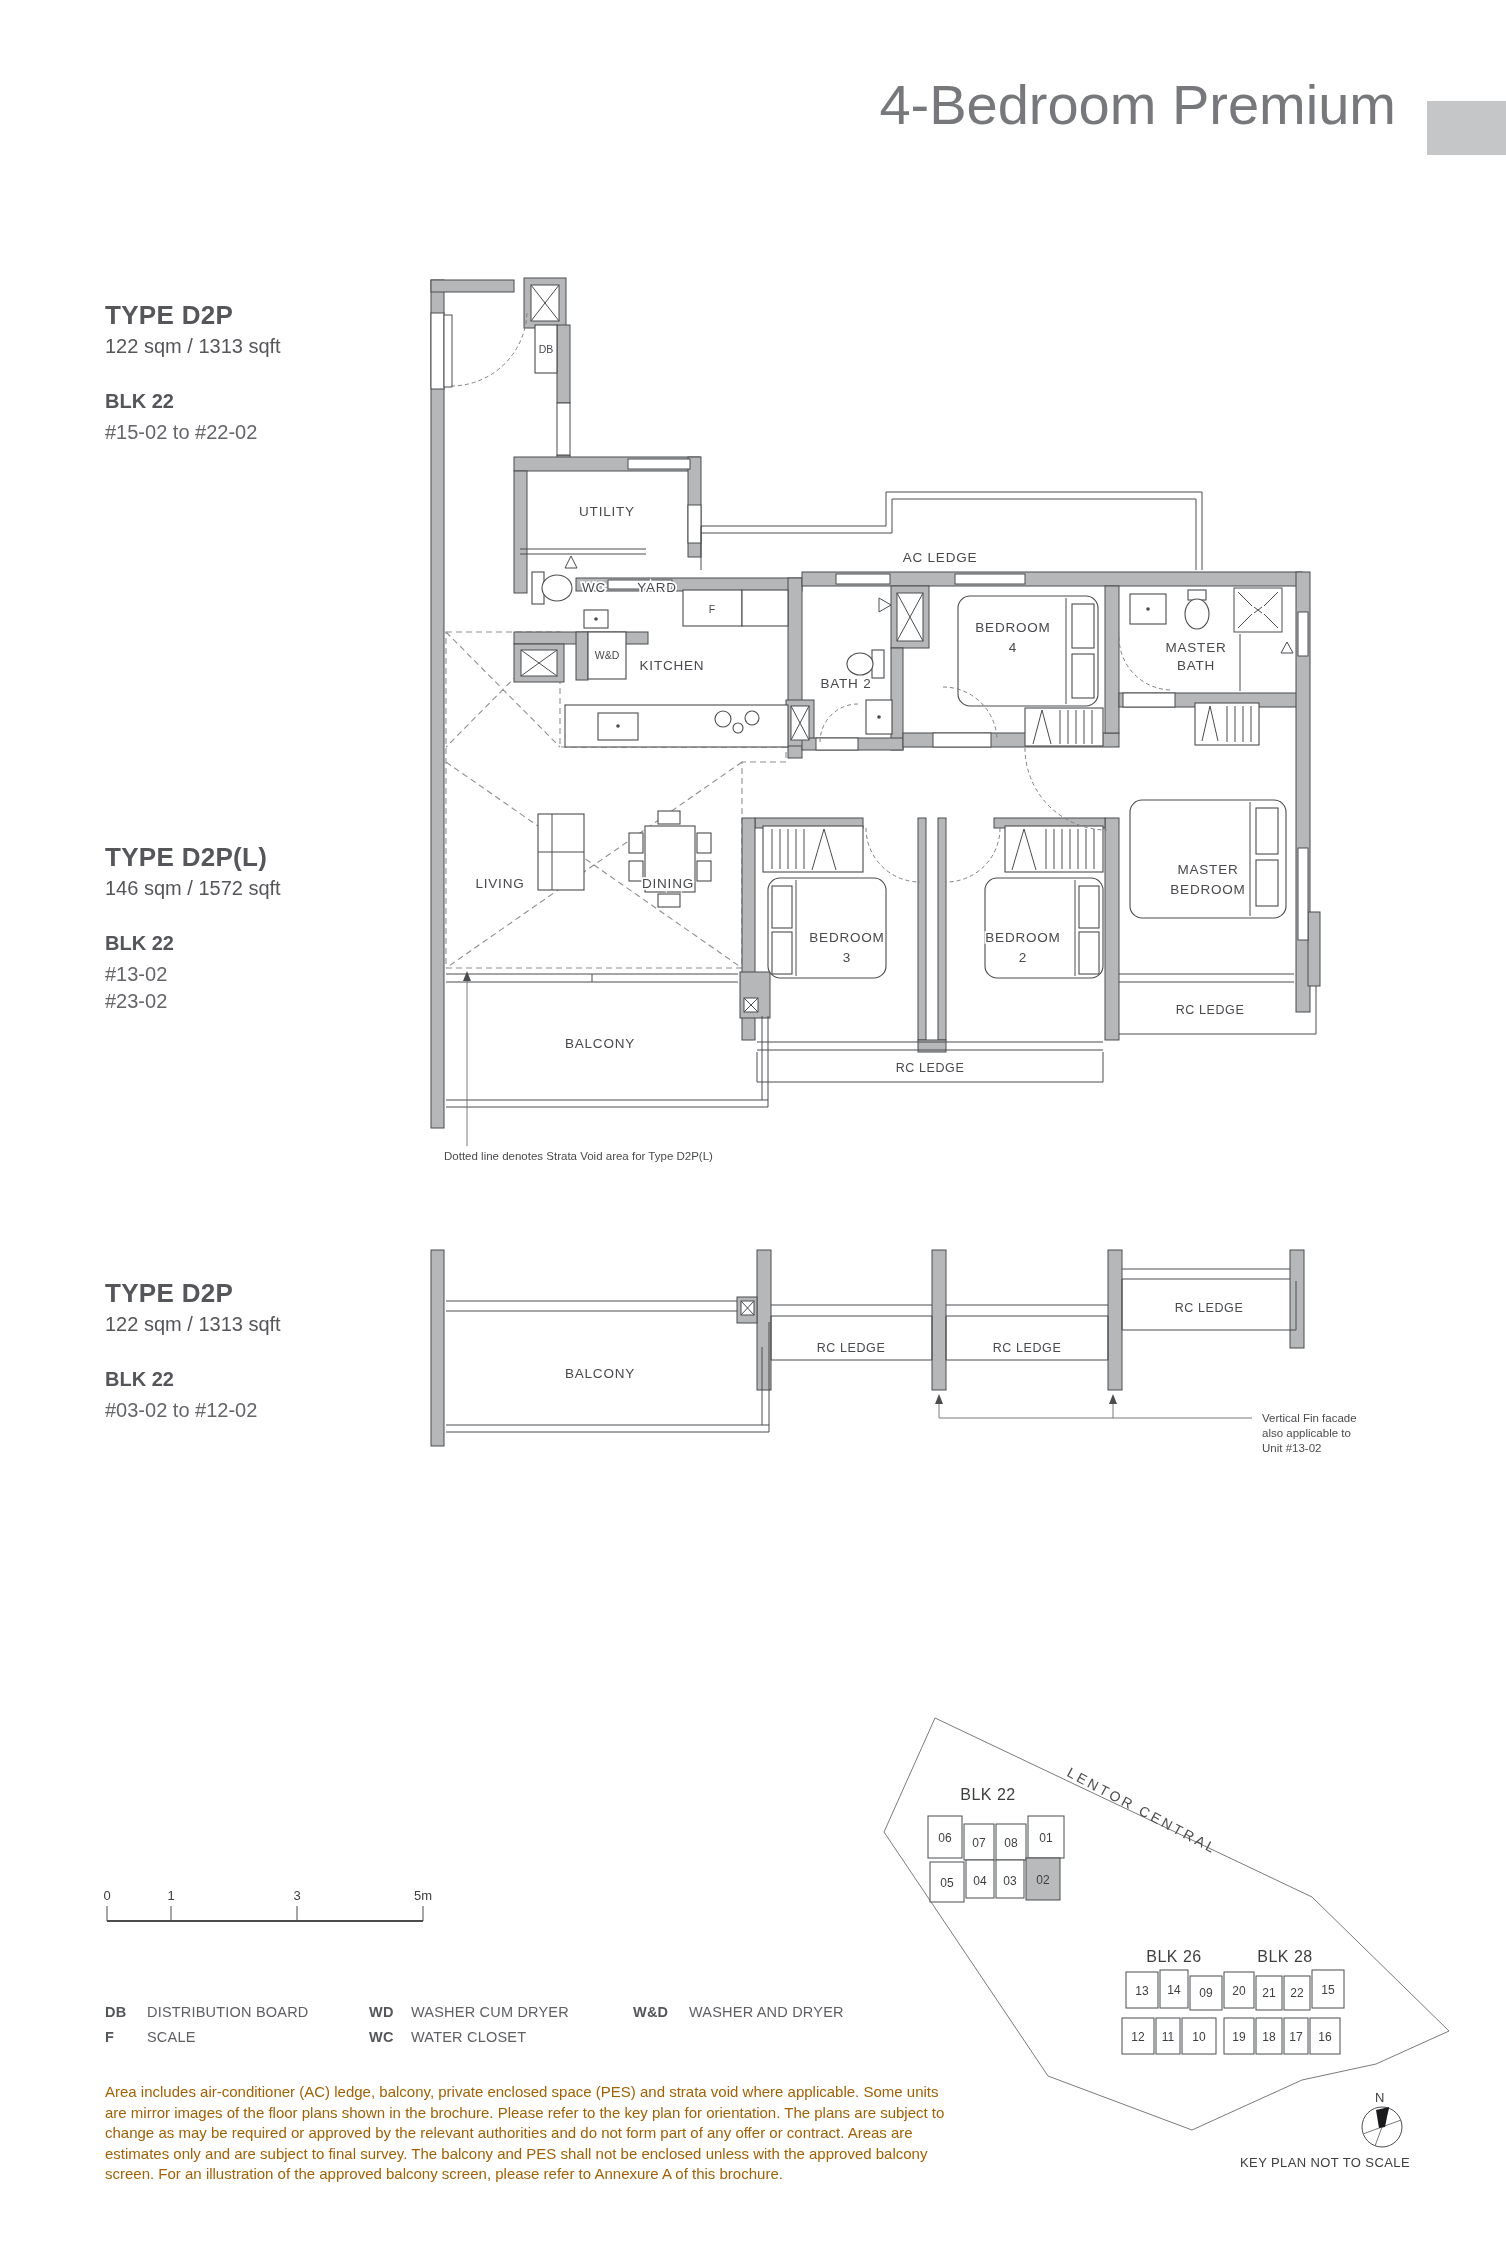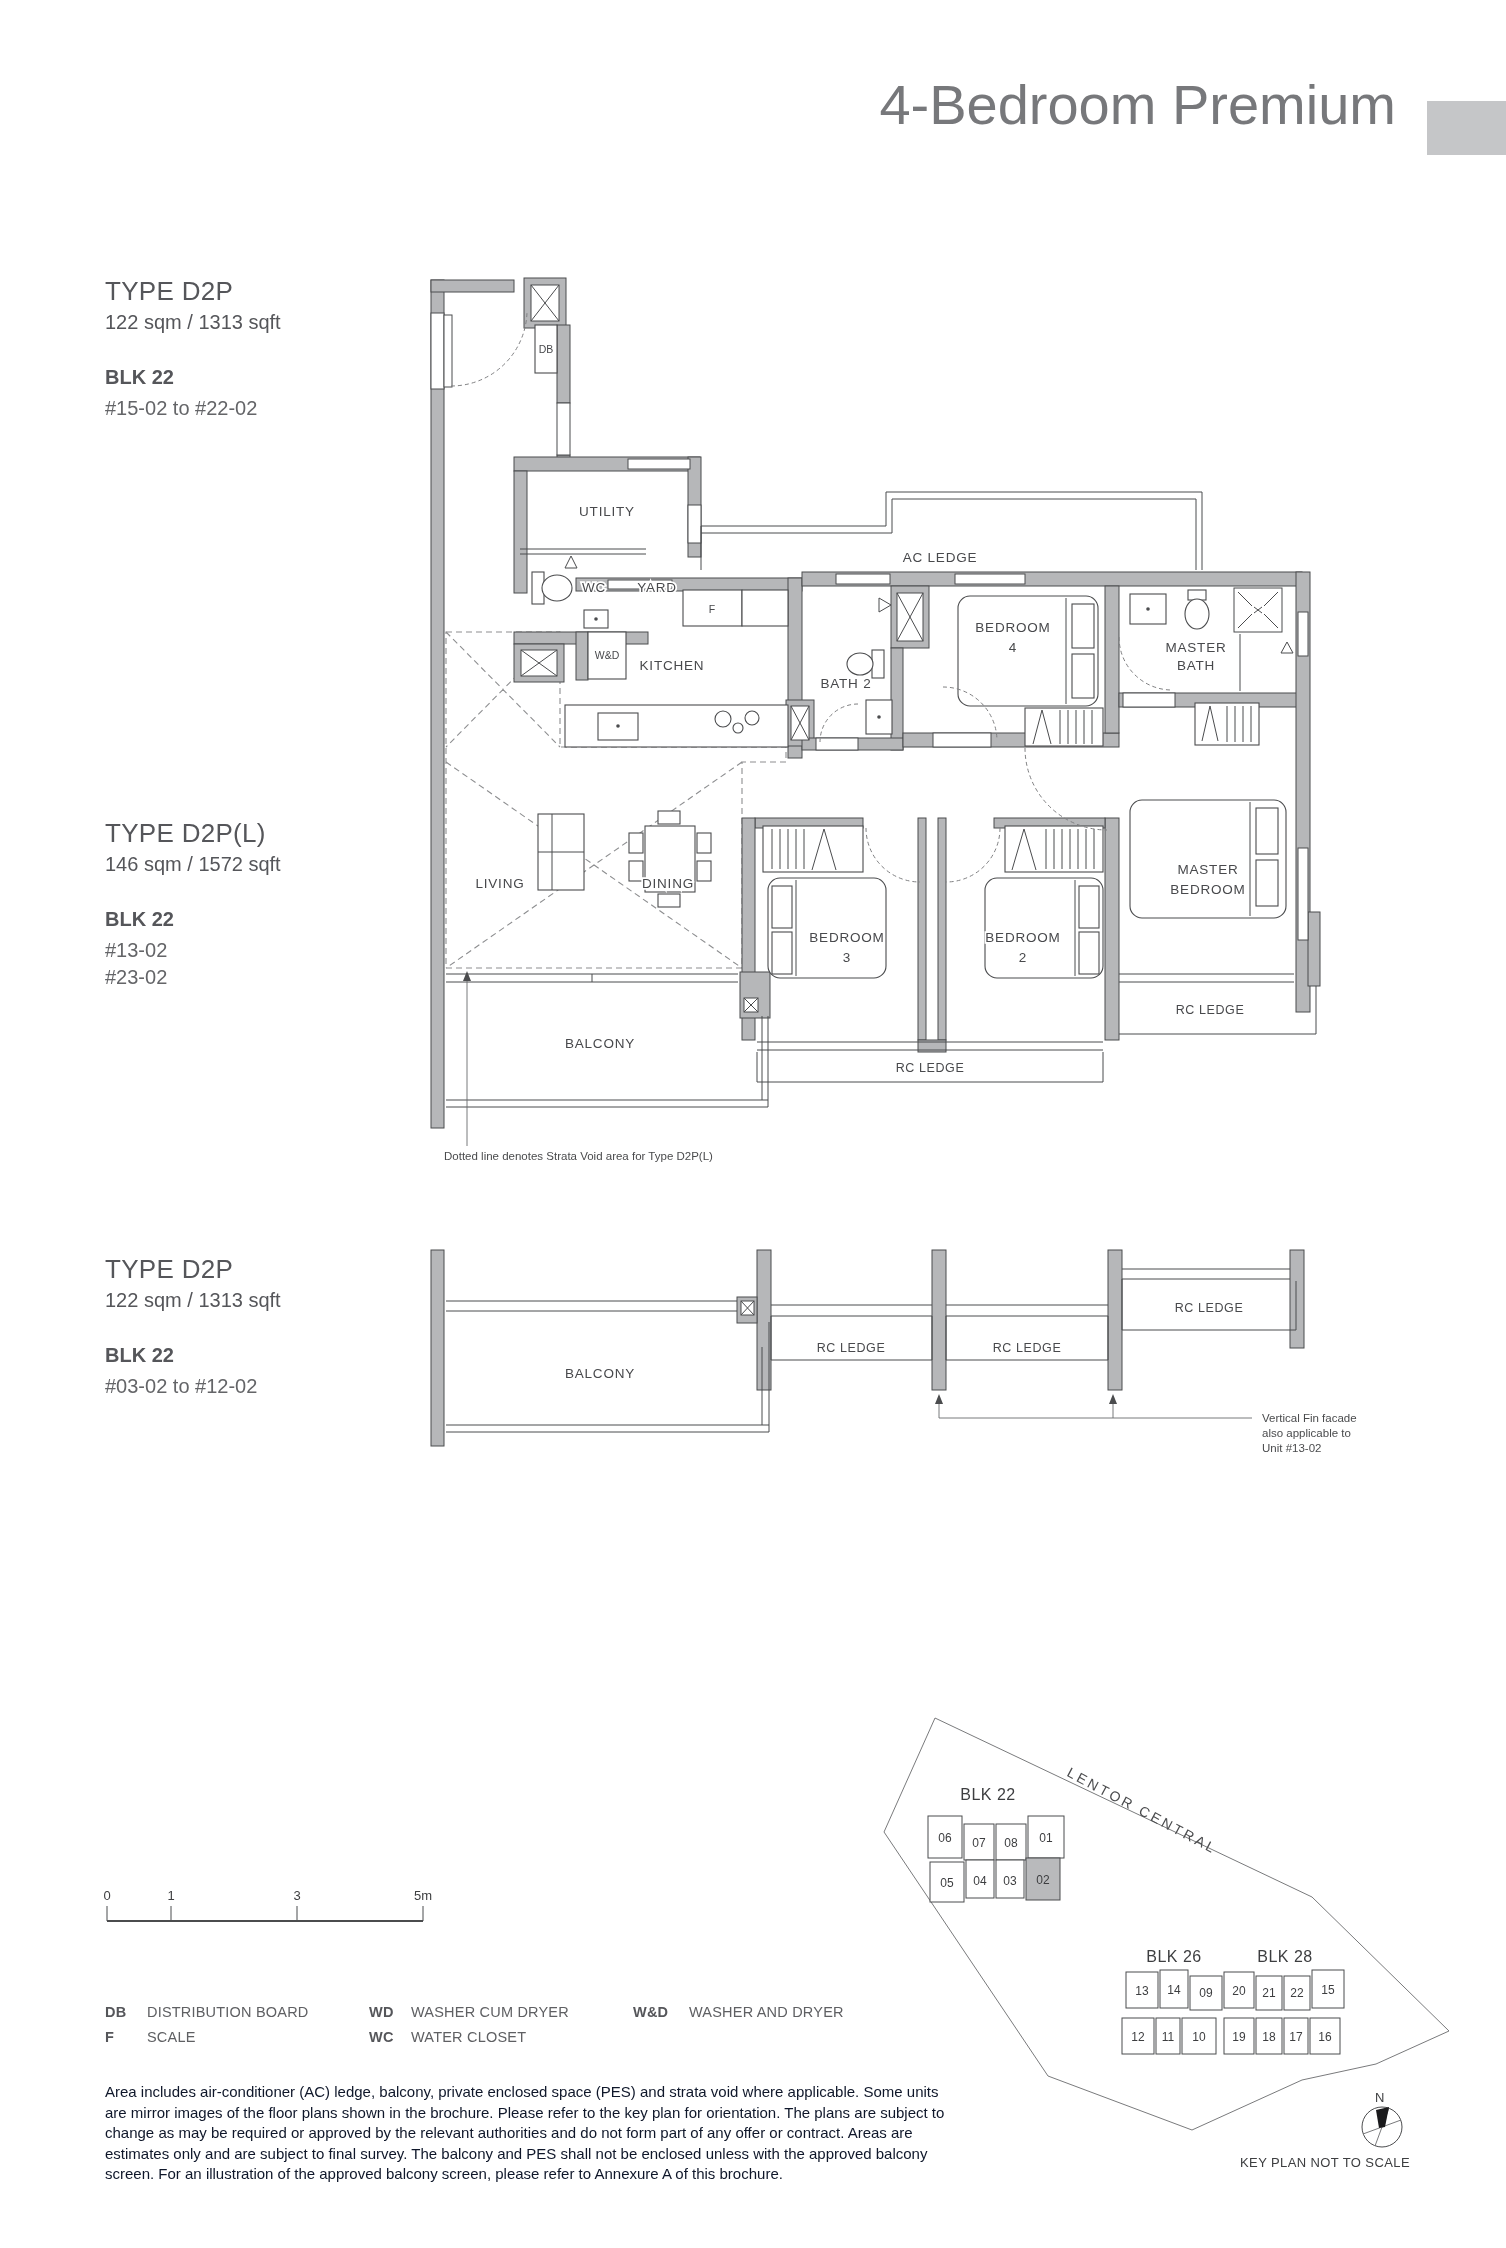--- a/index.html
+++ b/index.html
@@ -1,33 +1,33 @@
 <!DOCTYPE html>
 <html><head>
 <meta charset="utf-8">
 <style>
   html,body{margin:0;padding:0;background:#9a9a9a;}
   .page{position:relative;width:1506px;height:2248px;background:#ffffff;
         font-family:"Liberation Sans",sans-serif;overflow:hidden;margin:0 auto;}
   .abs{position:absolute;}
   .title{font-size:56px;color:#77787b;white-space:nowrap;}
   .tab{background:#c5c6c8;}
-  .h-type{font-size:26px;font-weight:normal;color:#55565a;letter-spacing:.3px;}
+  .h-type{font-size:26px;font-weight:bold;color:#55565a;letter-spacing:.3px;margin-top:24px;}
   .h-area{font-size:20px;font-weight:normal;color:#55565a;margin-top:4px;}
   .blkgrp{margin-top:32px;}
   .h-blk{font-size:20px;font-weight:bold;color:#55565a;}
   .h-units{font-size:20px;color:#646568;margin-top:6px;line-height:27px;white-space:pre-line;}
   .note{font-size:20.5px;color:#5b5c5f;line-height:26px;margin-top:26px;white-space:pre-line;}
   .legend{display:flex;font-size:14.5px;color:#5f6063;letter-spacing:.2px;}
   .legend .col{width:264px;flex:0 0 auto;}
   .legend .col.c3{width:auto;}
   .legend .row{height:25px;}
   .abbr{font-weight:bold;display:inline-block;width:42px;color:#55565a;}
   .abbr.w{width:56px;}
-  .disclaimer{font-size:15px;color:#0f172a;line-height:20.5px;width:856px;}
+  .disclaimer{font-size:15px;color:#a16207;line-height:20.5px;width:856px;}
   svg{position:absolute;overflow:visible;}
   .wall{fill:#b6b7b9;stroke:#4b4c4e;stroke-width:1;}
   .white{fill:#fff;stroke:#4b4c4e;stroke-width:1;}
   .ln{fill:none;stroke:#4b4c4e;stroke-width:1;}
   .ln2{fill:none;stroke:#4b4c4e;stroke-width:1.8;}
   .thin{fill:none;stroke:#6a6b6d;stroke-width:.9;}
   .furn{fill:#fff;stroke:#4b4c4e;stroke-width:1.1;}
   .dash{fill:none;stroke:#8d8e90;stroke-width:1.1;stroke-dasharray:6 4;}
   .dash2{fill:none;stroke:#7f8082;stroke-width:1;stroke-dasharray:4 3;}
   text{fill:#48494c;font-family:"Liberation Sans",sans-serif;}

